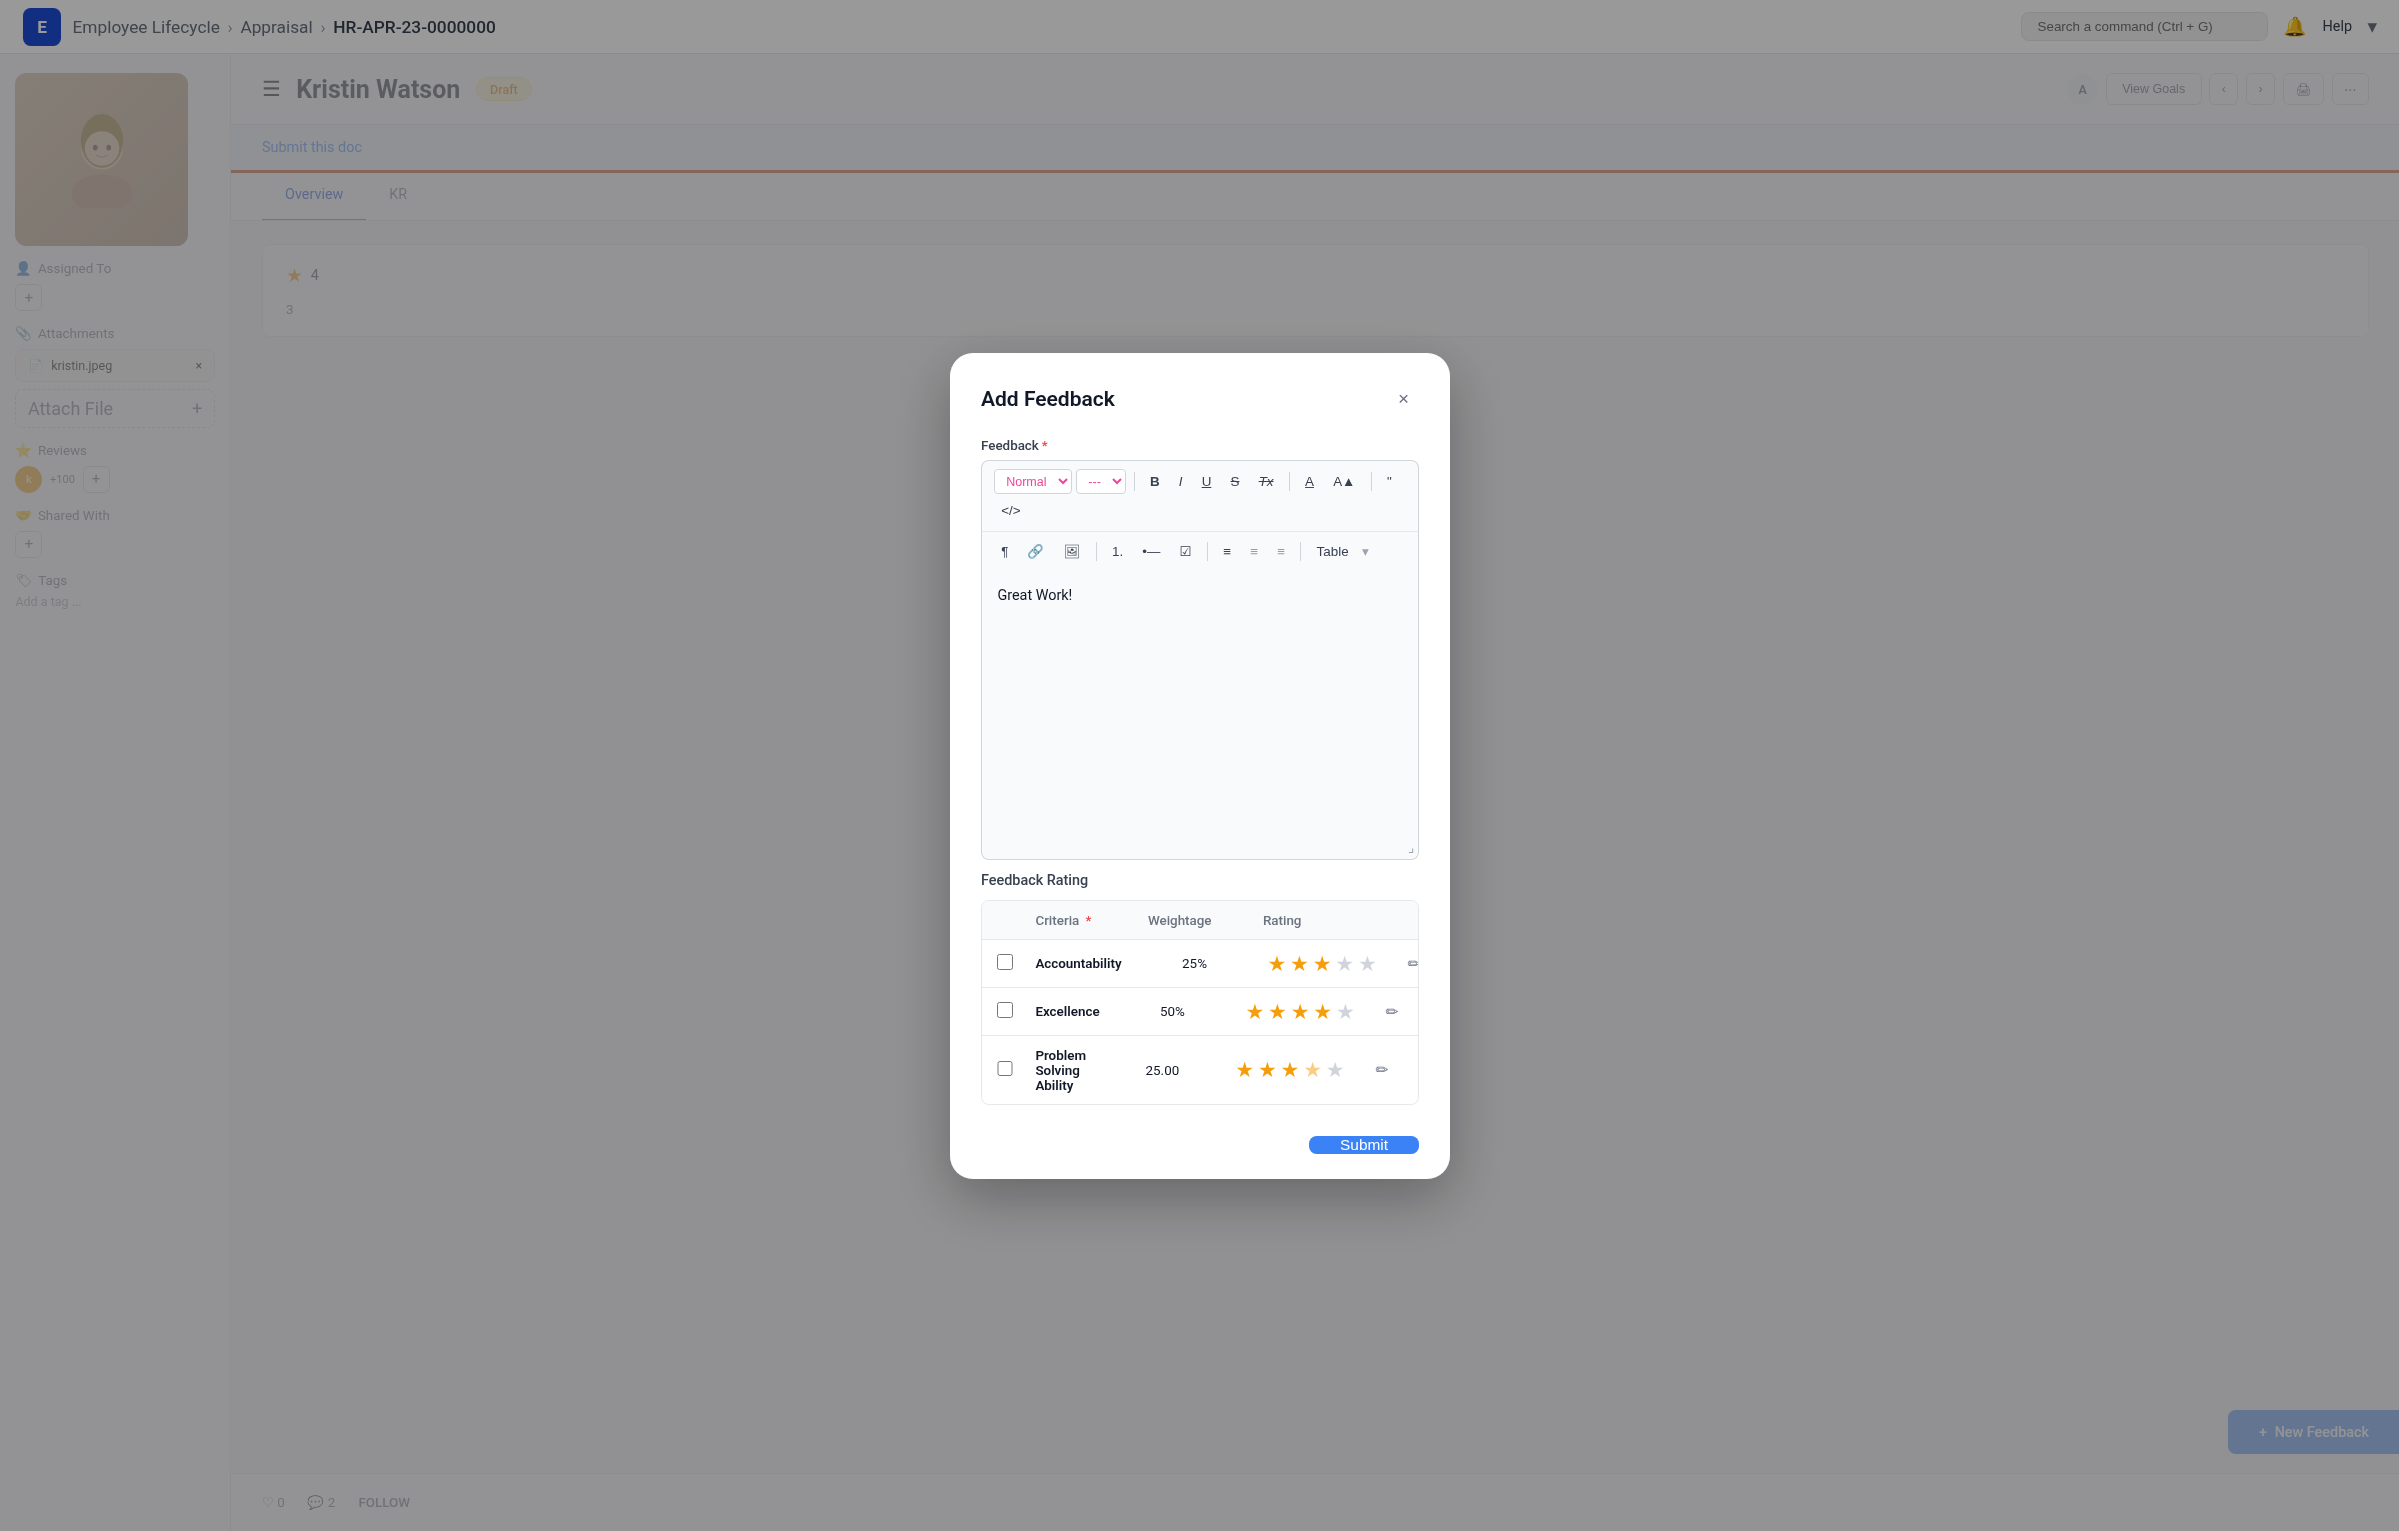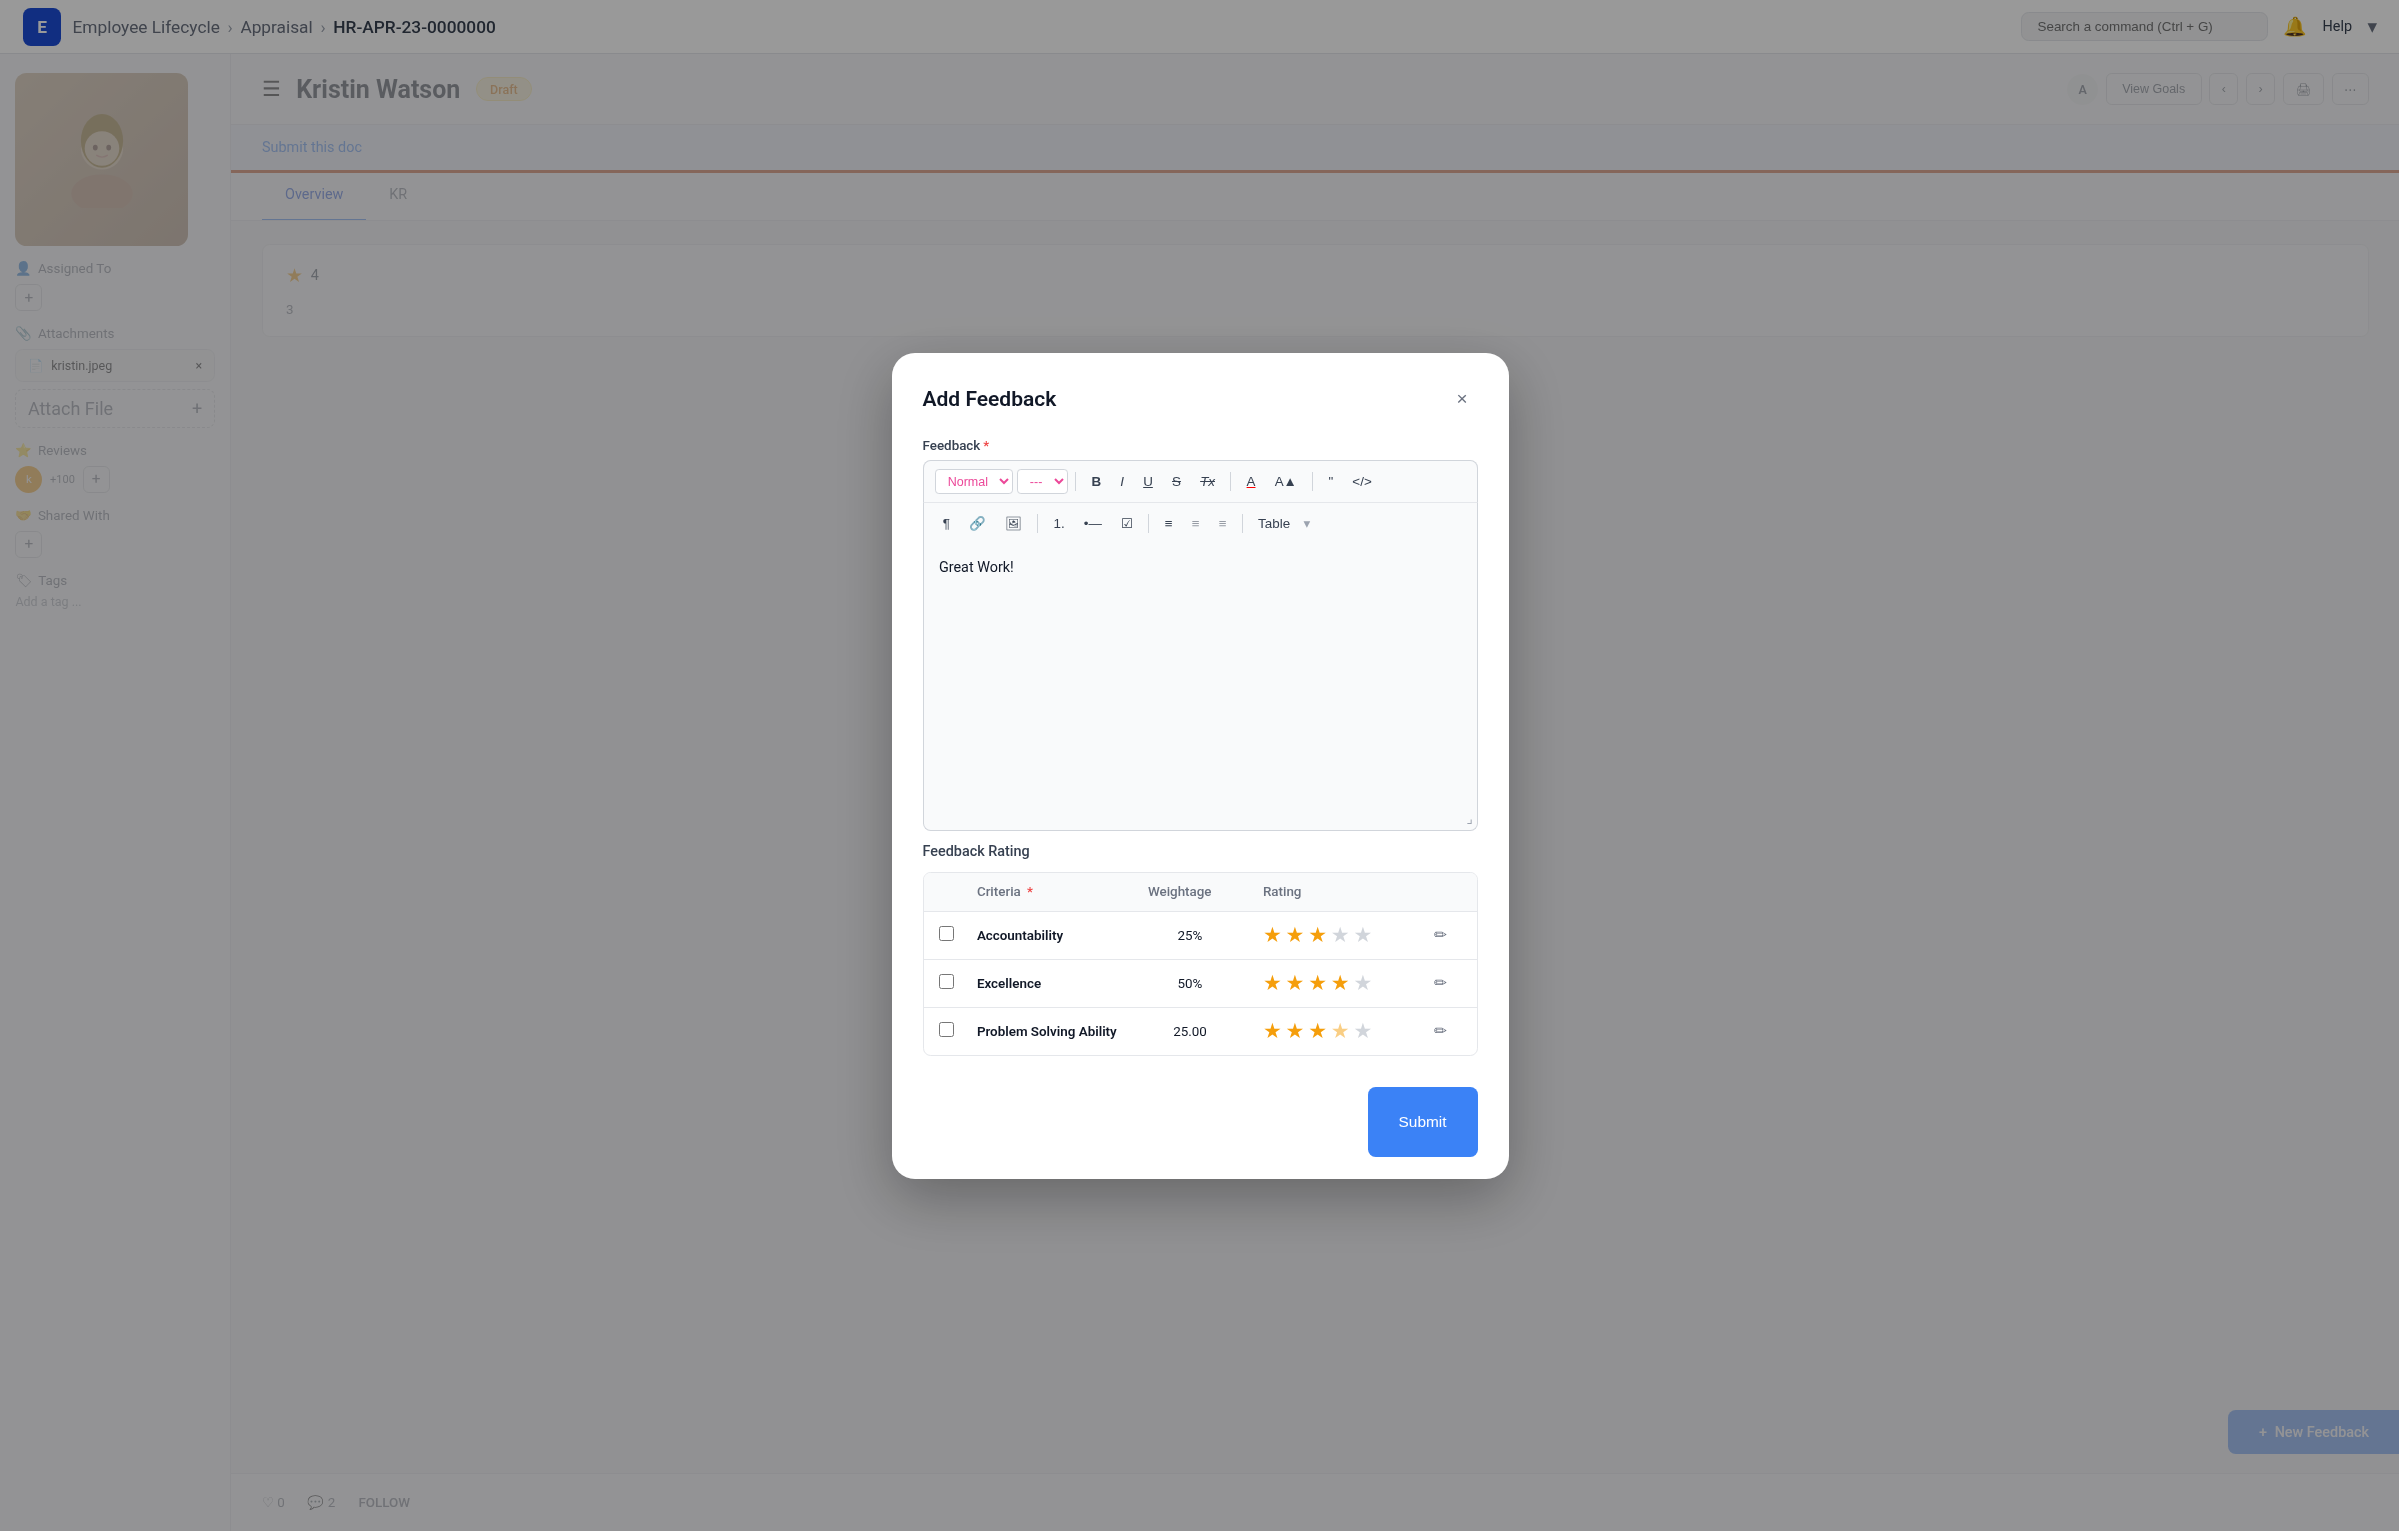--- a/index.html
+++ b/index.html
@@ -16,21 +16,21 @@
     .nav-breadcrumb .current { color: #374151; font-weight: 500; }
     .nav-right { margin-left: auto; display: flex; align-items: center; gap: 15.4px; }
     .nav-search { background: #f3f4f6; border: 1px solid #e5e7eb; border-radius: 7.7px; padding: 5.8px 15.4px; font-size: 13.4px; color: #6b7280; width: 247px; }
     .nav-icon { font-size: 19px; color: #6b7280; cursor: pointer; }
     .nav-help { font-size: 14.4px; color: #374151; }
 
     
     .overlay { position: absolute; top: 0; left: 0; right: 0; bottom: 0; background: rgba(0,0,0,0.4); z-index: 100; display: flex; align-items: center; justify-content: center; }
 
     
-    .modal { background: #fff; border-radius: 23px; width: 617px; max-height: 826px; overflow-y: auto; padding: 31px; box-shadow: 0 19px 58px rgba(0,0,0,0.3); position: relative; }
+    .modal { background: #fff; border-radius: 23px; width: 500px; max-height: 826px; overflow-y: auto; padding: 31px; box-shadow: 0 19px 58px rgba(0,0,0,0.3); position: relative; }
     .modal-header { display: flex; align-items: center; justify-content: space-between; margin-bottom: 23px; }
     .modal-title { font-size: 21px; font-weight: 600; color: #111827; }
     .modal-close { width: 31px; height: 31px; border: none; background: none; font-size: 19px; color: #6b7280; cursor: pointer; display: flex; align-items: center; justify-content: center; border-radius: 5.8px; }
 
     
     .field-label { font-size: 13.4px; font-weight: 500; color: #374151; margin-bottom: 7.7px; }
     .required { color: #ef4444; margin-left: 2.9px; }
 
     
     .toolbar { border: 1px solid #d1d5db; border-bottom: none; border-radius: 7.7px 7.7px 0 0; background: #f9fafb; padding: 7.7px 11.5px; display: flex; align-items: center; gap: 3.8px; flex-wrap: wrap; }
@@ -56,21 +56,21 @@
     .checkbox { width: 15.4px; height: 15.4px; border: 1px solid #d1d5db; border-radius: 2.9px; }
 
     
     .stars { display: flex; gap: 3.8px; }
     .star { font-size: 21px; }
     .star.filled { color: #f59e0b; }
     .star.empty { color: #d1d5db; }
 
     
     .modal-footer { display: flex; justify-content: flex-end; margin-top: 31px; }
-    .btn-submit { background: #3b82f6; color: #fff; border: none; border-radius: 7.7px; padding: 26px 31px; font-size: 15.4px; font-weight: 500; cursor: pointer; }
+    .btn-submit { background: #3b82f6; color: #fff; border: none; border-radius: 7.7px; padding: 0 31px; font-size: 15.4px; font-weight: 500; cursor: pointer; }
 
     
     .bg-dimmed { opacity: 0.4; }
   </style>
 </head>
 <body>
 
 <div class="bg-page"></div>
 
 <div class="top-nav">

